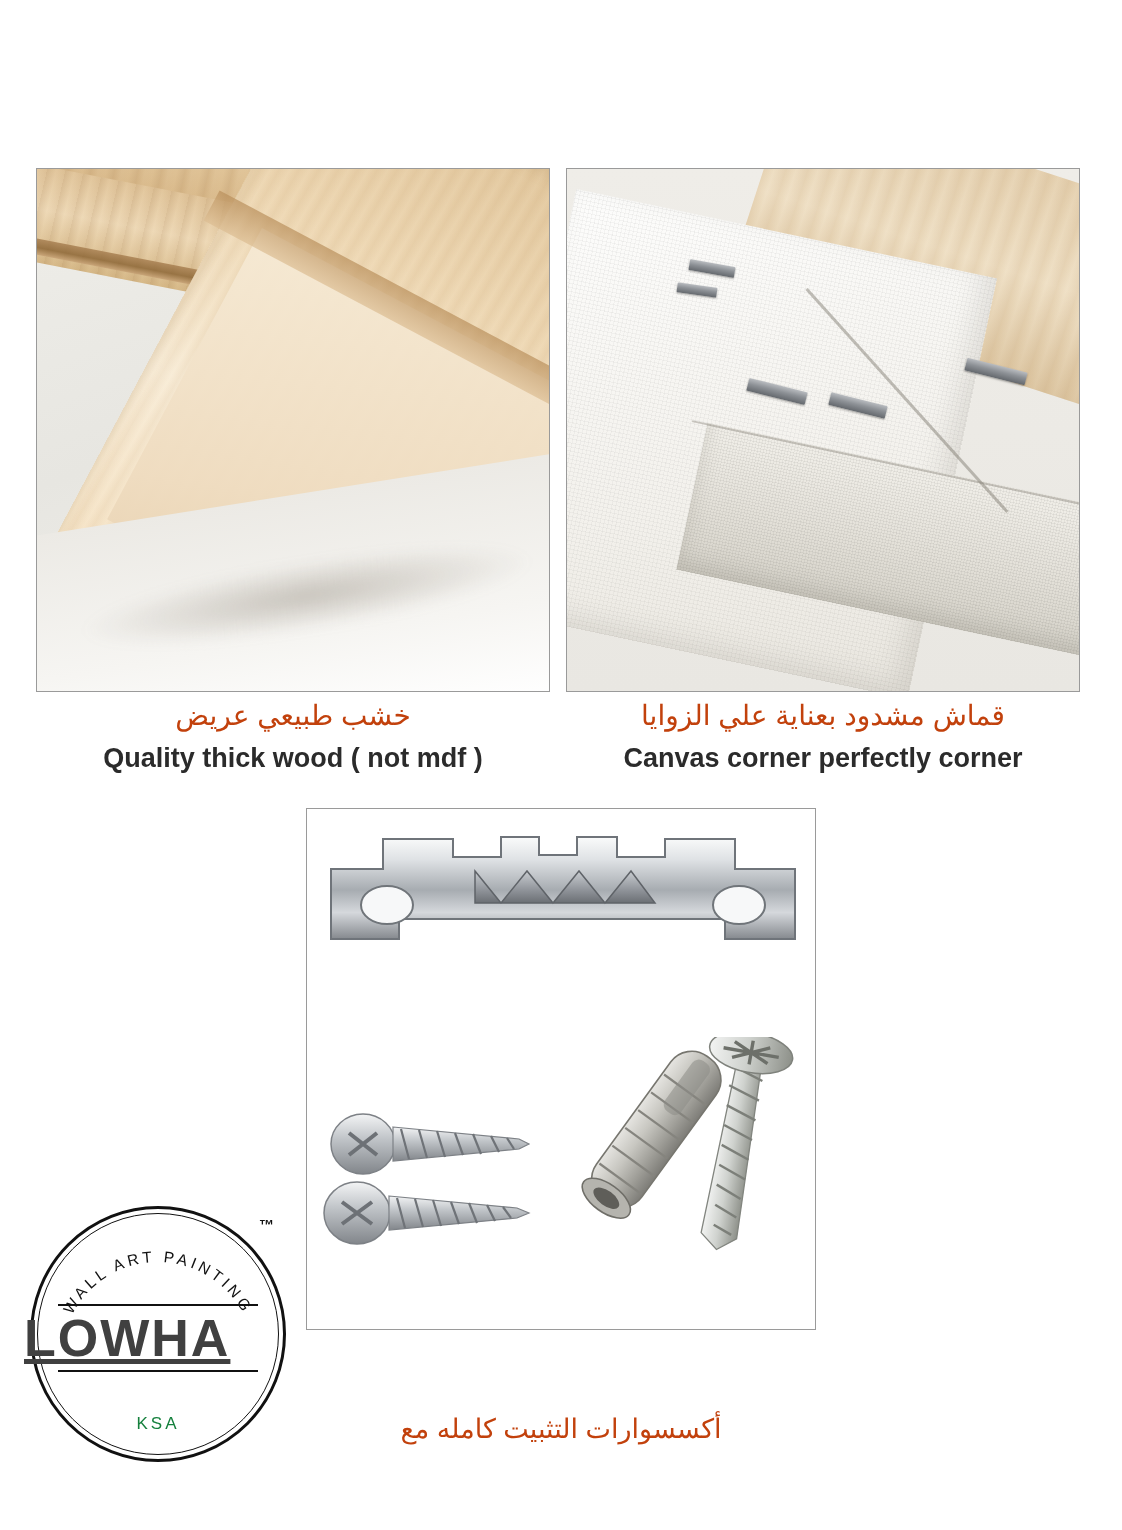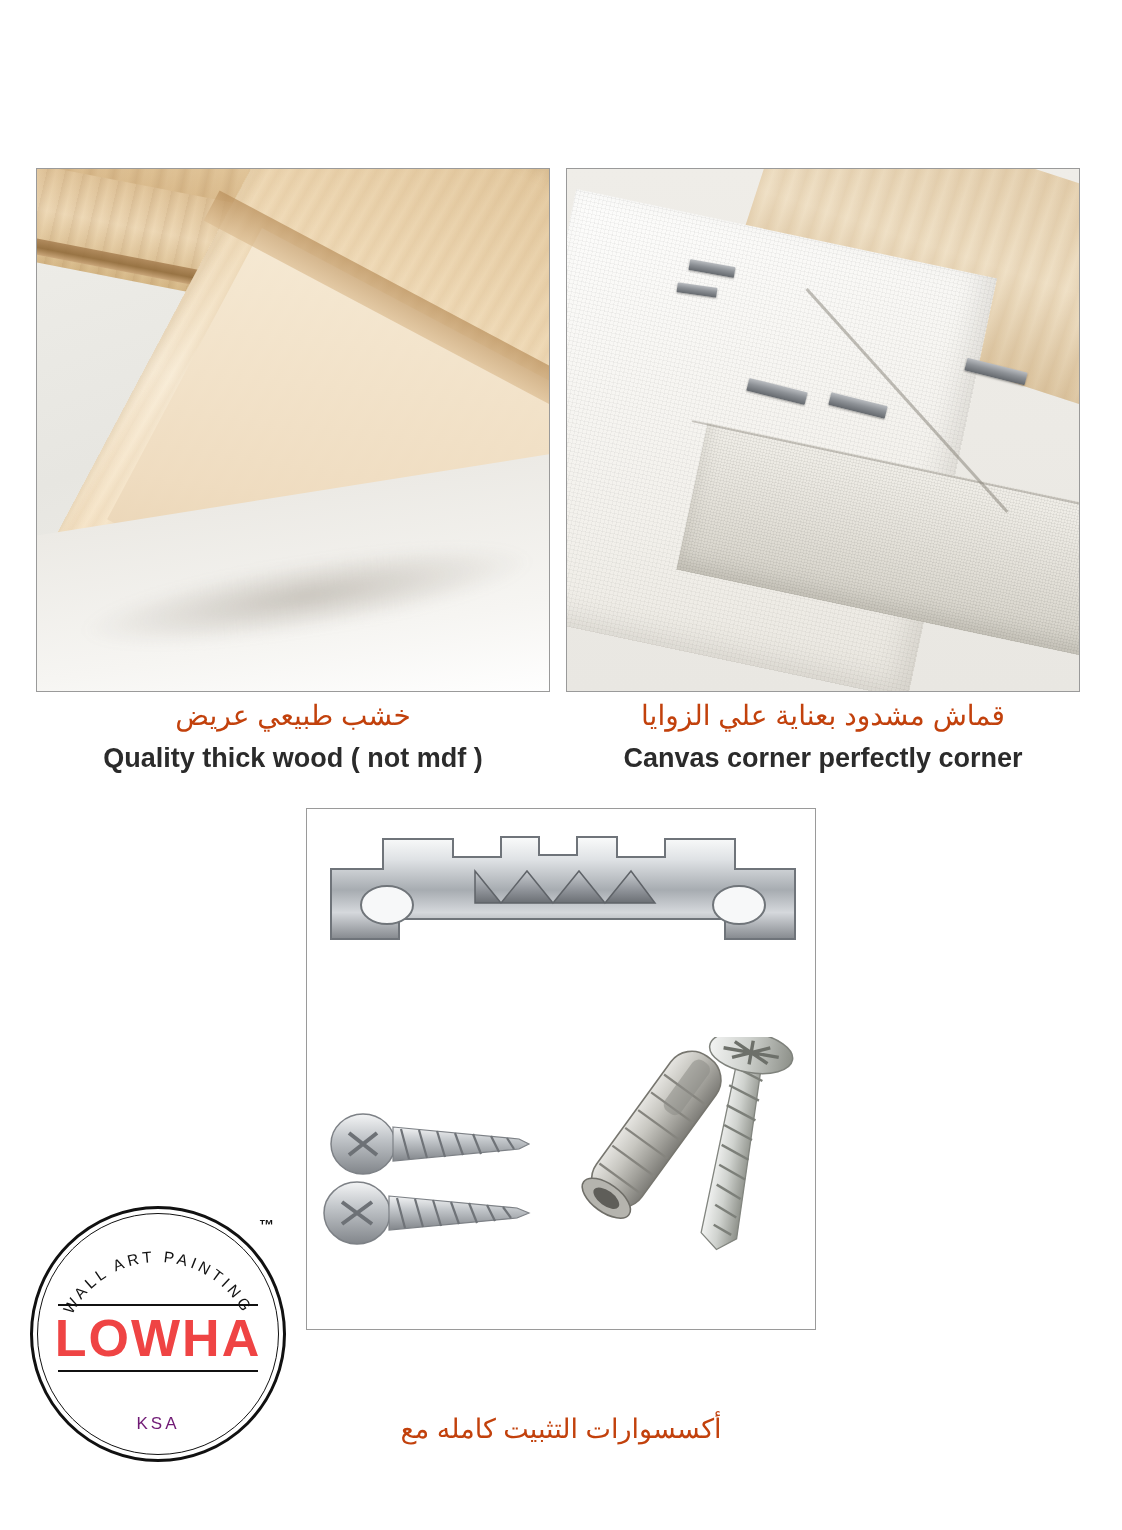--- a/index.html
+++ b/index.html
@@ -279,26 +279,26 @@
   .logo-circle-inner {
     position: absolute;
     inset: 13px;
     border: 1.5px solid #111;
     border-radius: 50%;
   }
   .logo-word {
     position: absolute;
     left: 0; right: 0;
     top: 108px;
-    text-align: center;
     font-size: 52px;
     font-weight: 700;
     letter-spacing: 2px;
-    color: #ef4444;
+    color: #404040;
     font-family: "Liberation Sans", sans-serif;
+    text-decoration: underline;
   }
   .logo-rule {
     position: absolute;
     left: 34px;
     right: 34px;
     top: 104px;
     height: 2px;
     background: #111;
   }
   .logo-rule2 {
@@ -309,21 +309,21 @@
     height: 2px;
     background: #111;
   }
   .logo-ksa {
     position: absolute;
     left: 0; right: 0;
     bottom: 34px;
     text-align: center;
     font-size: 17px;
     letter-spacing: 3px;
-    color: #701a75;
+    color: #15803d;
   }
   .logo-tm {
     position: absolute;
     right: 18px;
     top: 16px;
     font-size: 15px;
     font-weight: 700;
     color: #111;
   }
   #logo svg { position: absolute; inset: 0; }

